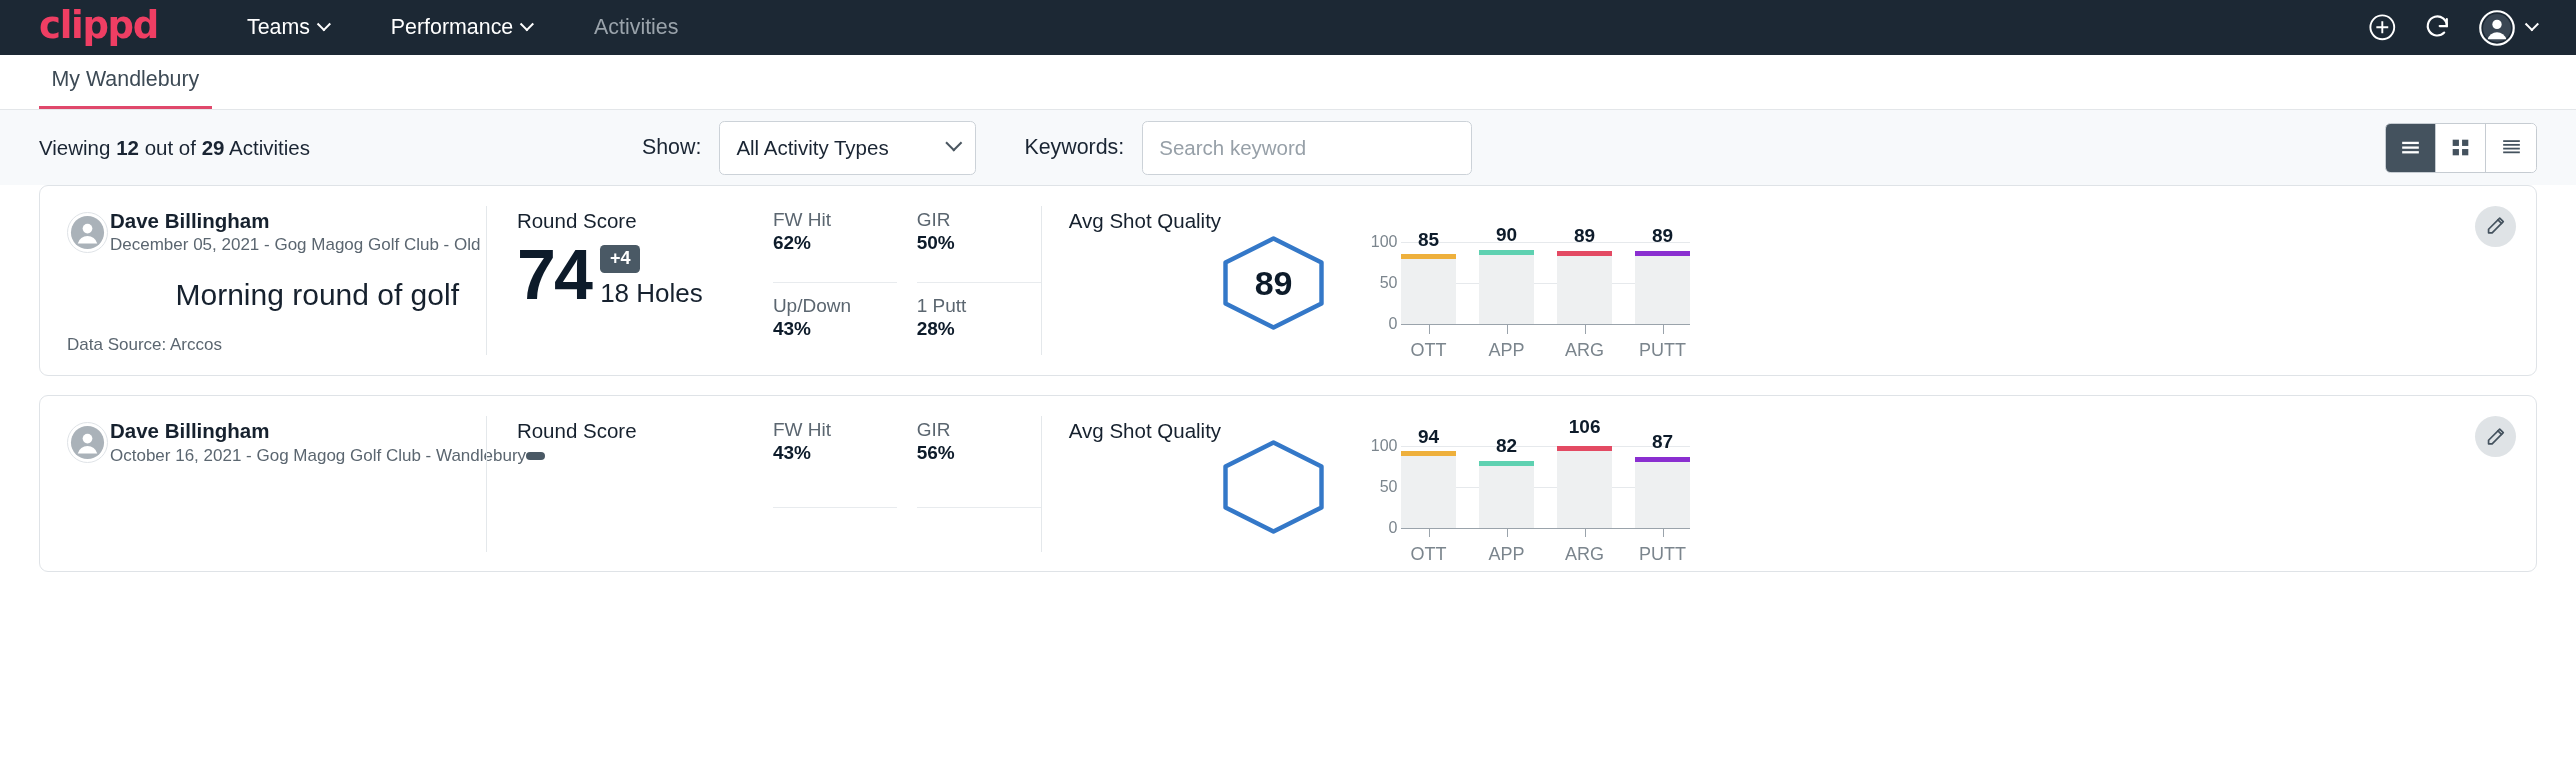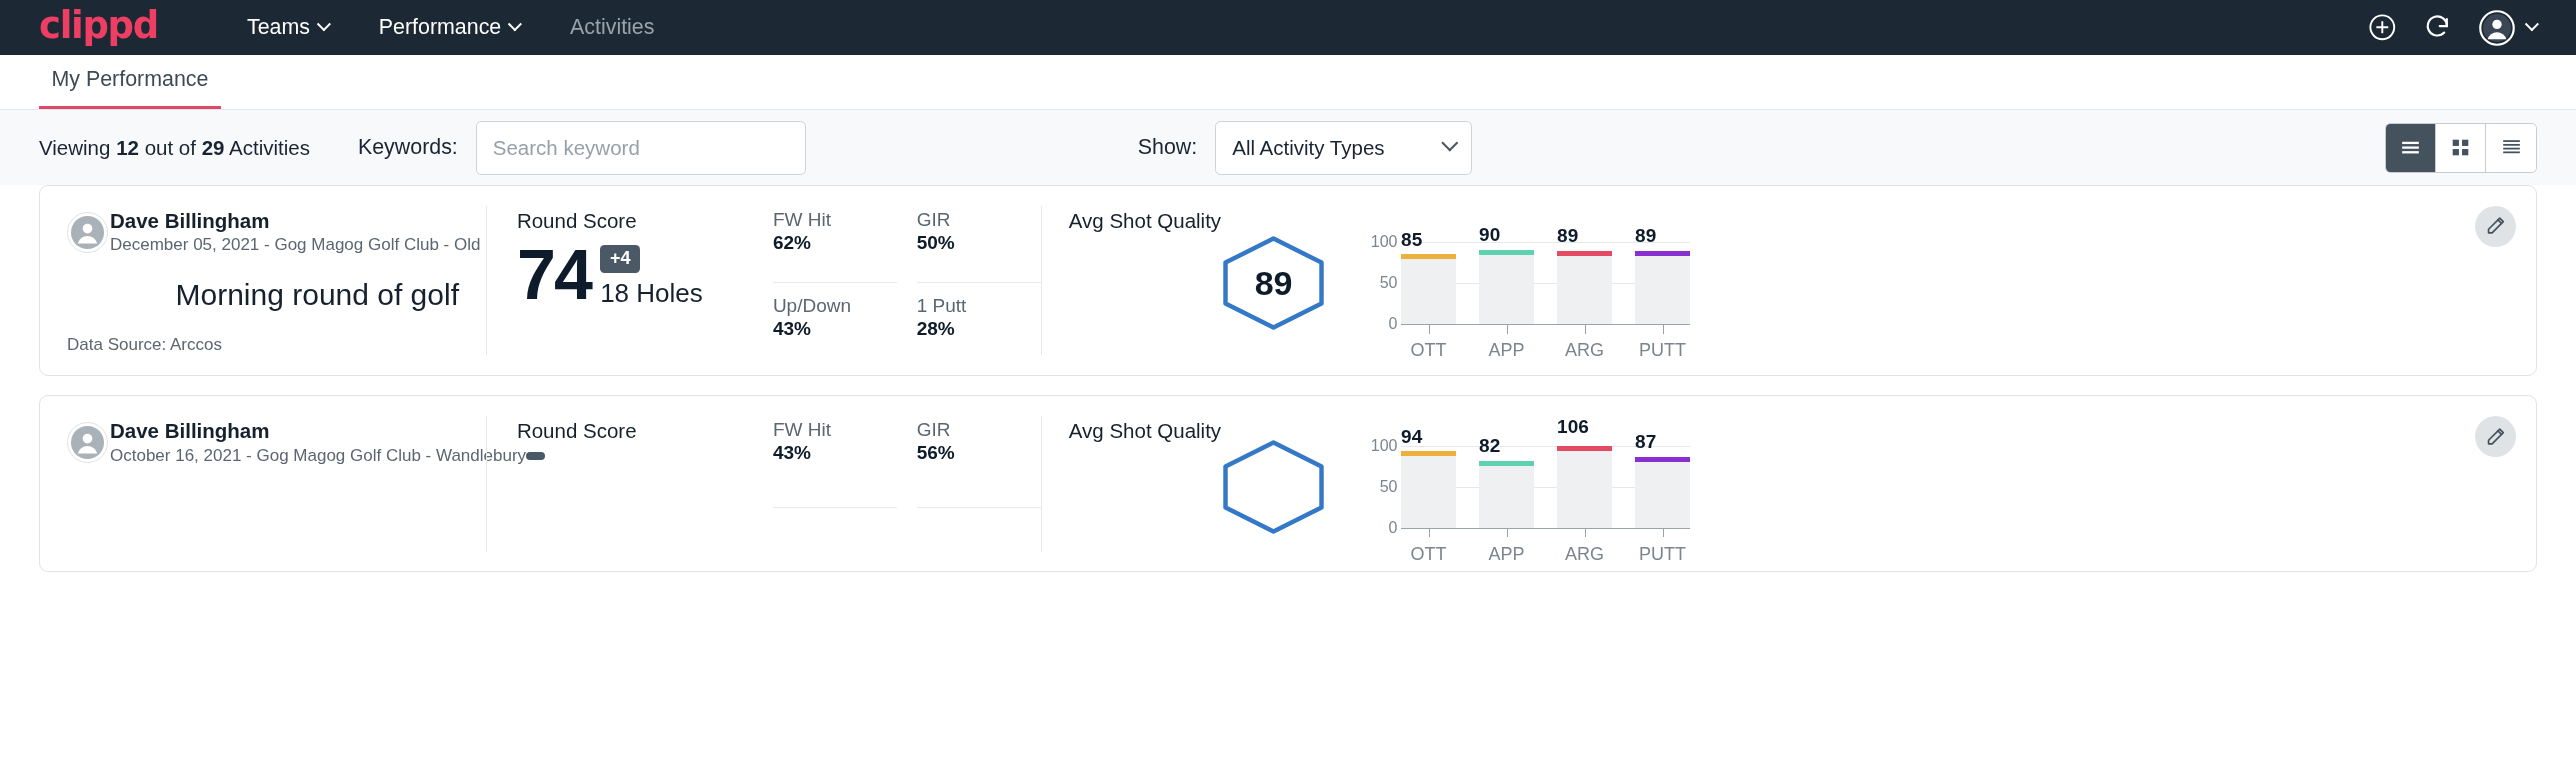--- a/index.html
+++ b/index.html
@@ -22,21 +22,21 @@
   .logo {
     font-size: 37px;
     font-weight: bold;
     color: #ef3e63;
     letter-spacing: -1.3px;
     line-height: 1;
     margin-right: 66px;
     font-family: "DejaVu Sans", sans-serif;
     padding-bottom: 3.6px;
   }
-  .nav-items { display: flex; align-items: center; gap: 4px; }
+  .nav-items { display: flex; align-items: center; gap: 16px; }
   .nav-item {
     display: flex; align-items: center; gap: 9px;
     color: #ffffff;
     font-size: 21.4px;
     padding: 0 23px;
     cursor: pointer;
     white-space: nowrap;
   }
   .nav-item.dim { color: #9aa3ab; }
   .chev {
@@ -244,20 +244,21 @@
     width: 100%;
     position: relative;
   }
   .bar-cap {
     position: absolute; top: 0; left: 0; right: 0;
     height: 5.4px;
   }
   .bar-value {
     position: absolute;
     left: 0; right: 0;
+    text-align: center;
     font-size: 19px; font-weight: bold; color: #0d1b2a;
   }
   .tick-mark {
     position: absolute;
     bottom: -9.8px; left: 50%;
     width: 0.9px; height: 9.8px; background: #9aa3ab;
   }
   .bar-label {
     position: absolute;
     bottom: -37px; left: 0; right: 0;
@@ -314,44 +315,44 @@
         <circle cx="20" cy="16" r="5.2" fill="#ffffff"></circle>
         <path d="M9.6 32.5a10.8 10.8 0 0 1 20.8 0z" fill="#ffffff"></path>
       </svg>
       <span class="chev" style="color:#ffffff"></span>
     </div>
   </div>
 </div>
 
 <div class="tabstrip">
   <div class="tab active">
-    <span>My Performance</span>
+    <span>My Wandlebury</span>
   </div>
 </div>
 
 <div class="filterbar">
   <div class="viewing">
     <span>Viewing</span>
     <b>12</b>
     <span>out of</span>
     <b>29</b>
     <span>Activities</span>
   </div>
 
-  <div class="fb-group" style="margin-left:48px;">
-    <span class="fb-label">Keywords:</span>
-    <input class="searchbox" type="text" placeholder="Search keyword" style="">
-  </div>
-
   <div class="fb-group" style="margin-left:332px;">
     <span class="fb-label">Show:</span>
     <div class="select">
       <span>All Activity Types</span>
       <span class="sel-chev"></span>
     </div>
+  </div>
+
+  <div class="fb-group" style="margin-left:48px;">
+    <span class="fb-label">Keywords:</span>
+    <input class="searchbox" type="text" placeholder="Search keyword" style="">
   </div>
 
   <div class="toggle-group">
     <div class="toggle-btn active">
       <svg width="25" height="25" viewBox="0 0 24 24">
         <rect x="4" y="6.5" width="16" height="2.2" fill="#ffffff"></rect>
         <rect x="4" y="11" width="16" height="2.2" fill="#ffffff"></rect>
         <rect x="4" y="15.5" width="16" height="2.2" fill="#ffffff"></rect>
       </svg>
     </div>

